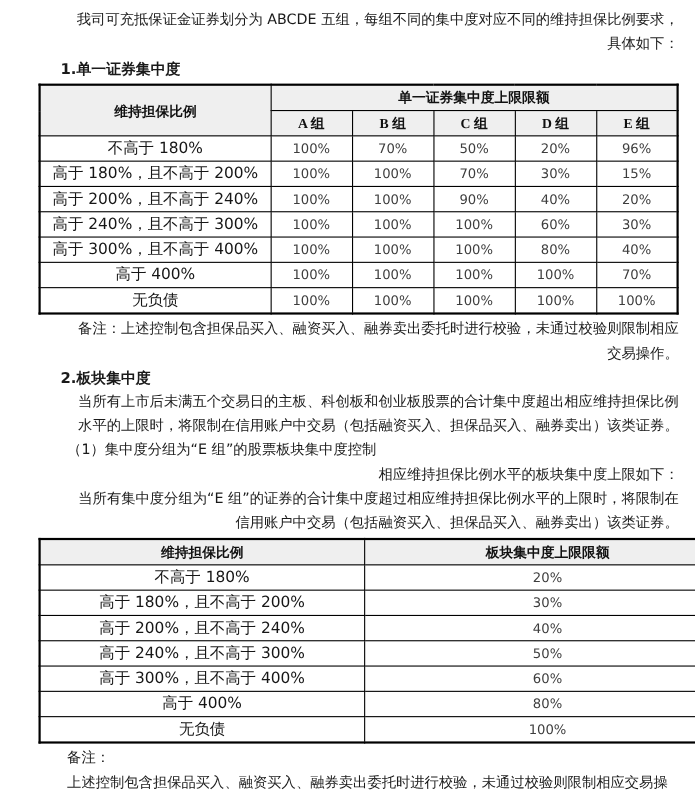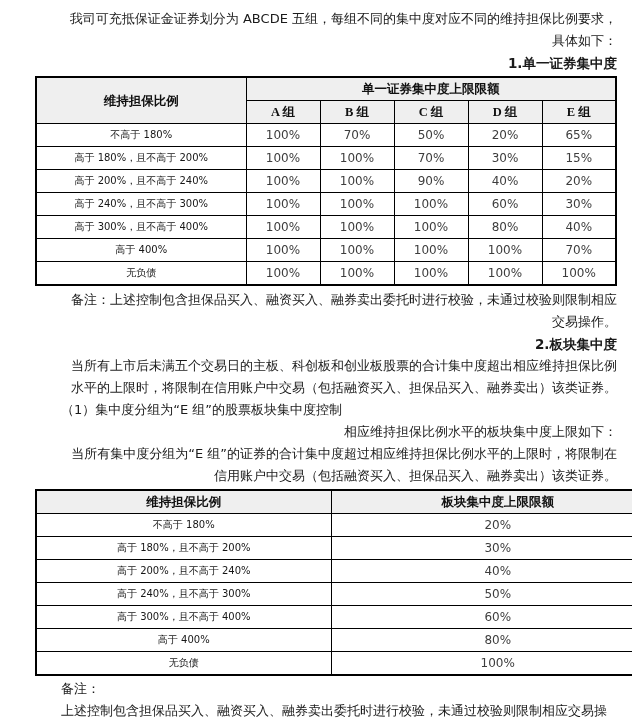--- a/index.html
+++ b/index.html
@@ -5,40 +5,40 @@
   :root { --header-bg: #efefef; --border-c: #000; }
   * { margin: 0; padding: 0; box-sizing: border-box; }
   html, body { background: #fff; }
   body {
     width: 632px; height: 726px; overflow: hidden;
     font-family: "DejaVu Sans", "Liberation Sans", sans-serif;
     color: #1a1a1a; font-size: 13px; line-height: 22px;
   }
   .page { padding: 8px 15px 0 35px; }
   p.body-text { text-indent: 2em; text-align: right; }
-  .heading { font-weight: bold; padding-left: 20px; font-size: 13.5px; text-align: right; }
+  .heading { font-weight: bold; padding-left: 20px; font-size: 13.5px; }
   .sub-heading { text-indent: 2em; }
   table {
     border-collapse: collapse; width: 582px;
     border: 2px solid var(--border-c);
     table-layout: fixed; margin: 2px 0 3px 0; padding-left: 43px;
   }
   td {
     border: 1px solid var(--border-c);
     text-align: center; vertical-align: middle;
     font-size: 12px; height: 22px; padding: 0 2px;
   }
   td.hdr { background: var(--header-bg); font-weight: bold; color: #111; font-size: 12.5px; }
-  td.lbl { color: #161616; font-size: 10px; }
+  td.lbl { color: #161616; font-size: 14px; }
   td.val { color: #3d3d3d; }
   .t1-c1 { width: 210px; }
   .t1-cg { width: 74px; font-family: Liberation Serif, serif; }
   .t2-c1 { width: 295px; }
   .t2-c2 { width: 334px; }
-  .note-indent { text-indent: 2em; font-family: Liberation Mono, monospace; }
+  .note-indent { text-indent: 2em; }
 </style>
 </head>
 <body>
 
 <div class="page">
 
   <p class="body-text">我司可充抵保证金证券划分为 ABCDE 五组，每组不同的集中度对应不同的维持担保比例要求，具体如下：</p>
 
   <div class="heading">1.单一证券集中度</div>
 
@@ -54,21 +54,21 @@
       <td class="hdr t1-cg">C 组</td>
       <td class="hdr t1-cg">D 组</td>
       <td class="hdr t1-cg">E 组</td>
     </tr>
     <tr>
       <td class="lbl">不高于 180%</td>
       <td class="val">100%</td>
       <td class="val">70%</td>
       <td class="val">50%</td>
       <td class="val">20%</td>
-      <td class="val">65%</td>
+      <td class="val">96%</td>
     </tr>
     <tr>
       <td class="lbl">高于 180%，且不高于 200%</td>
       <td class="val">100%</td>
       <td class="val">100%</td>
       <td class="val">70%</td>
       <td class="val">30%</td>
       <td class="val">15%</td>
     </tr>
     <tr>

